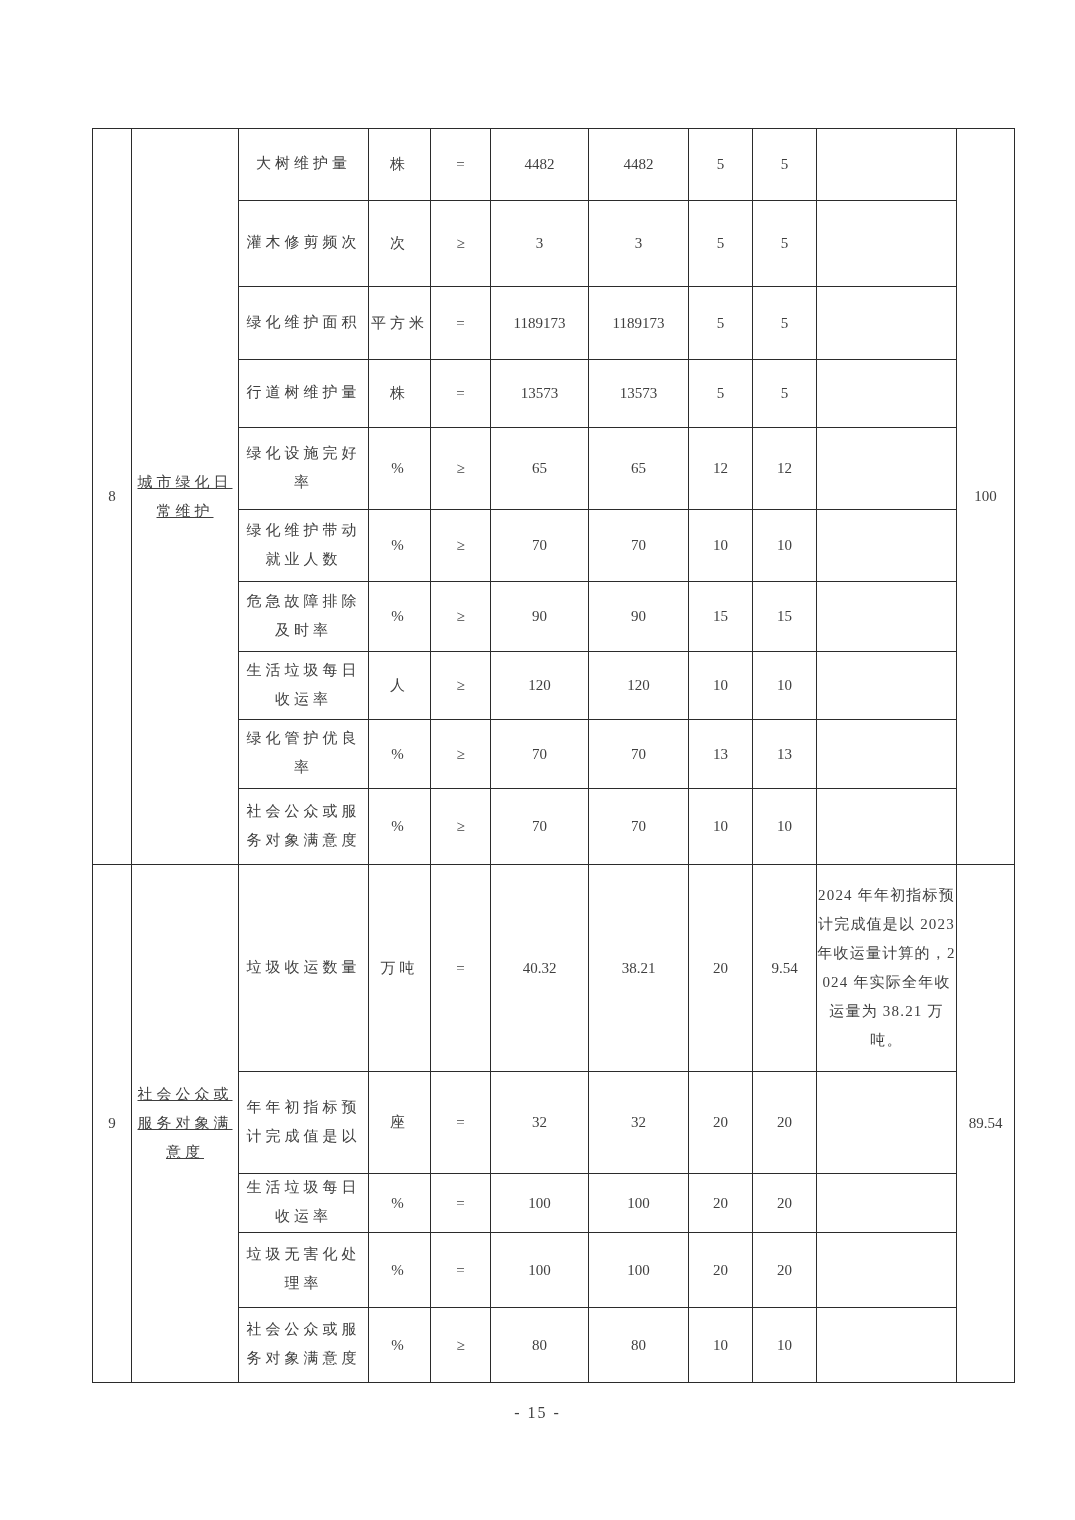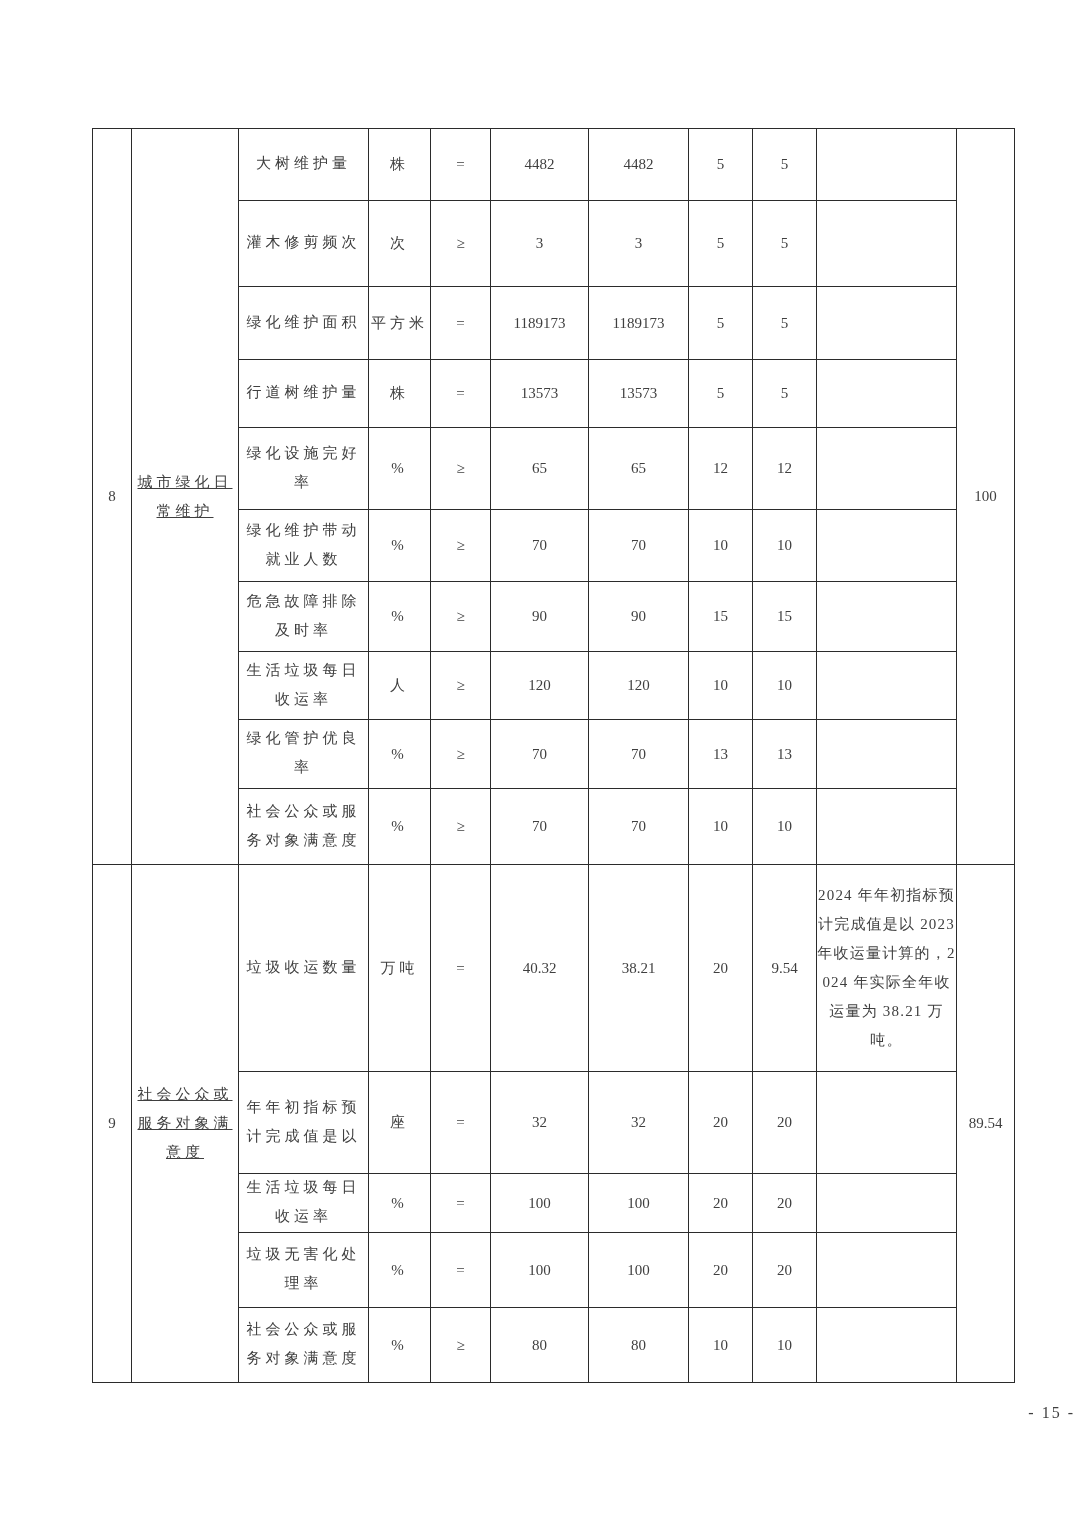--- a/index.html
+++ b/index.html
@@ -44,21 +44,21 @@
     letter-spacing: 1.2px;
     line-height: 27px;
     padding: 11px 8px 4px 9px;
   }
   td.c-total  { font-size: 15.5px; letter-spacing: 0; }
   .page-number {
     position: absolute;
     top: 1404px;
     left: 0;
     width: 100%;
-    text-align: right;
+    text-align: center;
     font-size: 16px;
     letter-spacing: 2px;
     color: #3f3f3f;
   }
 </style>
 </head>
 <body>
 
 <div class="page">
 

